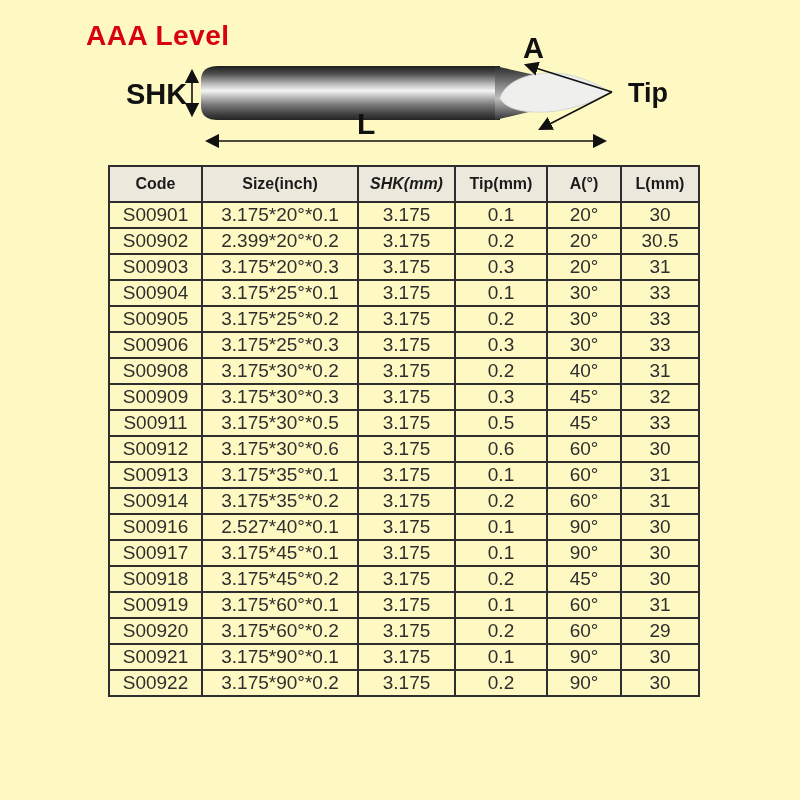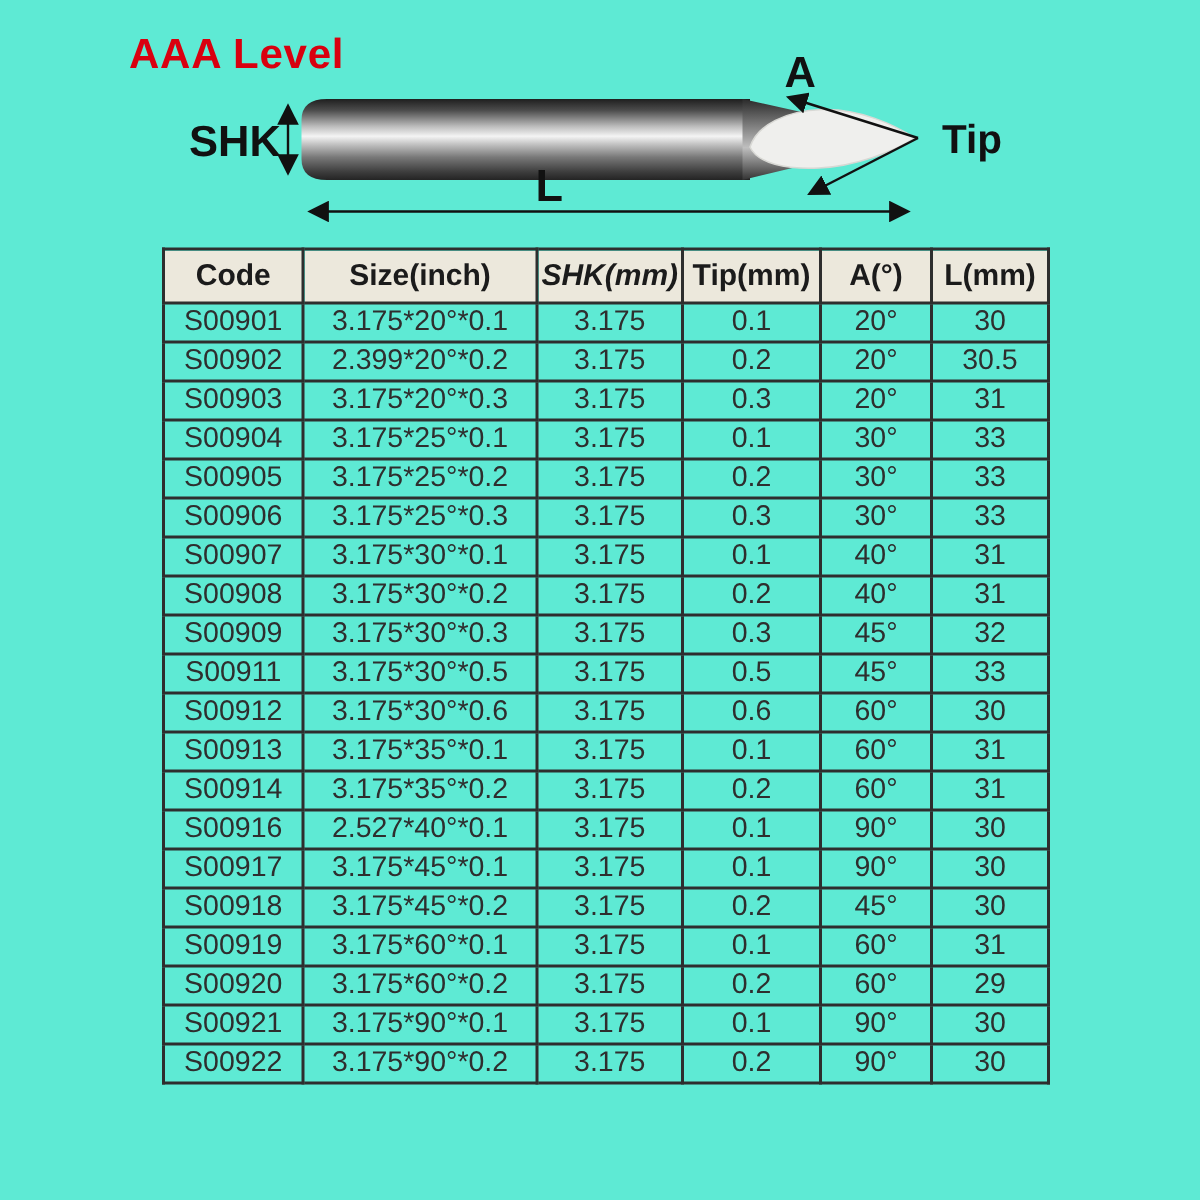--- a/index.html
+++ b/index.html
@@ -1,36 +1,36 @@
 <!DOCTYPE html>
 <html><head>
 <meta charset="utf-8">
 <style>
   html,body { margin:0; padding:0; background:#ffffff; }
   .canvas {
-    position:relative; width:800px; height:800px; background:#5eead4;
+    position:relative; width:800px; height:800px; background:#fef9c3;
     font-family:"Liberation Sans","DejaVu Sans",sans-serif; overflow:hidden;
   }
   .grade-label {
     position:absolute; left:86px; top:20px;
     font-size:28px; font-weight:bold; letter-spacing:0.5px;
   }
   .diagram { position:absolute; left:0; top:0; width:800px; height:162px; }
   .diagram text { font-family:"Liberation Sans","DejaVu Sans",sans-serif; font-weight:bold; fill:#111; }
   table.spec {
     position:absolute; left:108px; top:165px; width:590px;
     border-collapse:collapse; table-layout:fixed;
     color:#2e2e2e;
   }
   table.spec th, table.spec td {
     border:2px solid #2e2e2e; text-align:center; vertical-align:middle;
     padding:0; overflow:hidden; white-space:nowrap;
   }
   table.spec th {
-    height:34px; font-size:20px; font-weight:bold; color:#1b1b1b;
+    height:34px; font-size:16px; font-weight:bold; color:#1b1b1b;
   }
   table.spec td {
     height:24px; font-size:19px; font-weight:normal;
   }
 </style>
 </head>
 <body>
 
 <div class="canvas">
 
@@ -139,28 +139,20 @@
         </tr>
         <tr>
           <td>S00906</td>
           <td>3.175*25°*0.3</td>
           <td>3.175</td>
           <td>0.3</td>
           <td>30°</td>
           <td>33</td>
         </tr>
         <tr>
-          <td>S00907</td>
-          <td>3.175*30°*0.1</td>
-          <td>3.175</td>
-          <td>0.1</td>
-          <td>40°</td>
-          <td>31</td>
-        </tr>
-        <tr>
           <td>S00908</td>
           <td>3.175*30°*0.2</td>
           <td>3.175</td>
           <td>0.2</td>
           <td>40°</td>
           <td>31</td>
         </tr>
         <tr>
           <td>S00909</td>
           <td>3.175*30°*0.3</td>

